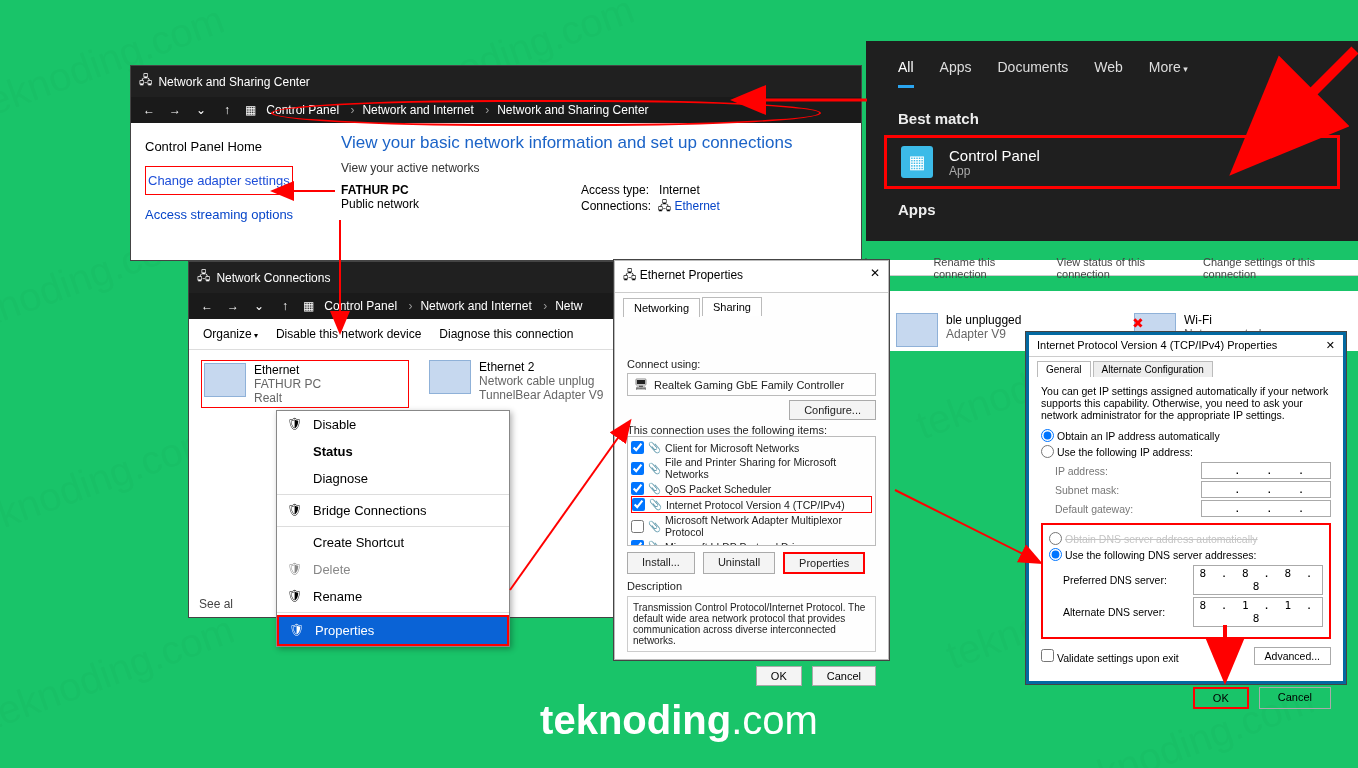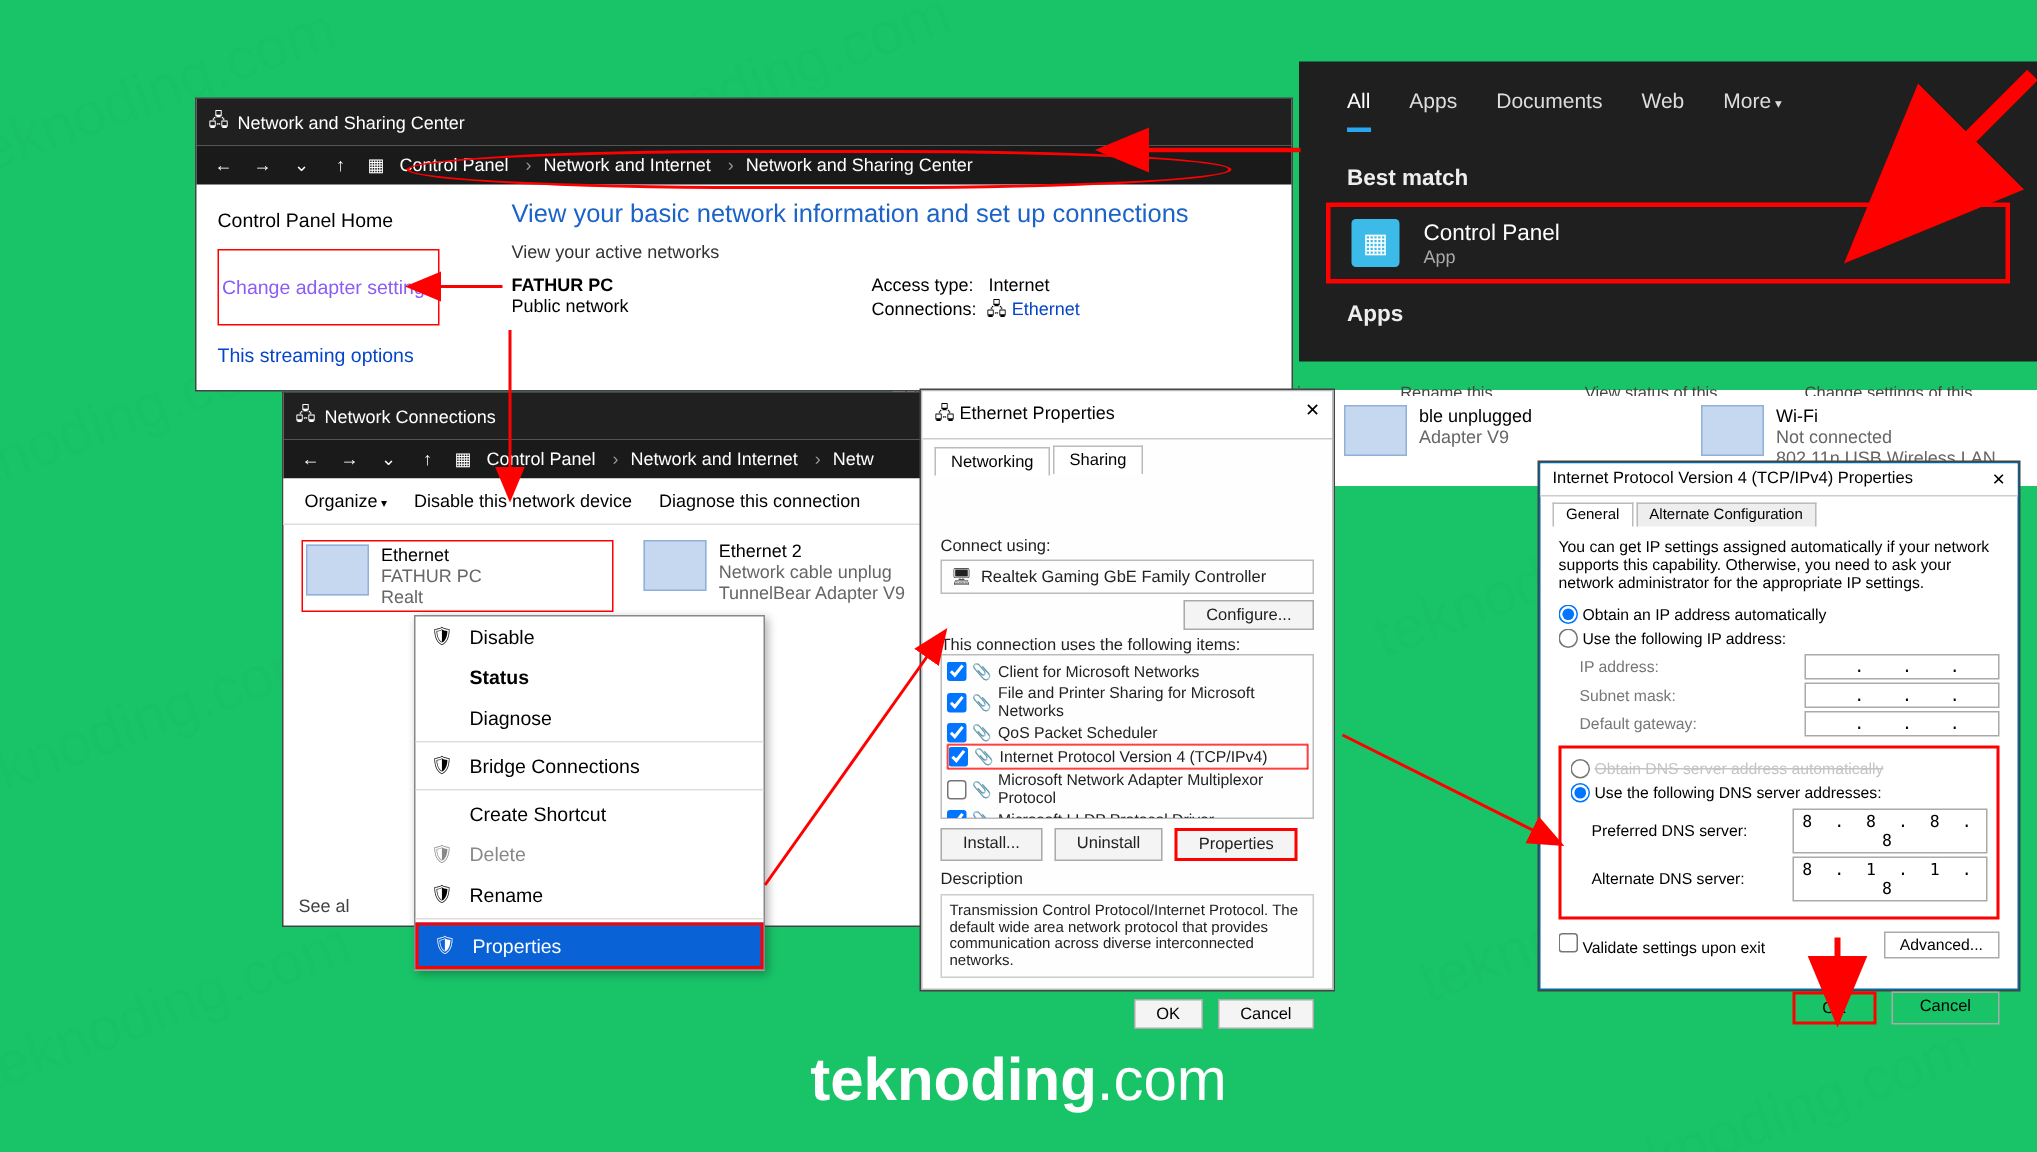--- a/index.html
+++ b/index.html
@@ -44,21 +44,21 @@
   .navbar .arrow{ width:16px; text-align:center; cursor:pointer;}
   .bc { display:flex; align-items:center; gap:8px;}
   .bc span::after{content:" \203A"; margin-left:8px; color:#999;}
   .bc span:last-child::after{content:"";}
 
   
   .nsc { top:66px; left:131px; width:730px; height:194px; }
   .nsc .body { display:flex; font-size:13px; height:151px;}
   .nsc .side { width:190px; padding:10px 14px; color:#0645c9;}
   .nsc .side div{margin:6px 0; cursor:pointer;}
-  .nsc .side .red{border:1px solid #f00; color:#8b5cf6; display:inline-block; padding:17px 2px;}
+  .nsc .side .red{border:1px solid #f00; color:#1d4ed8; display:inline-block; padding:6px 2px;}
   .nsc .main { flex:1; padding:10px 20px;}
   .nsc .h {color:#1b63c7; font-size:17px; margin-bottom:8px;}
   .nsc .sh{color:#333; margin:2px 0 8px; font-size:12px;}
   .nsc .row{display:flex; gap:40px; font-size:12px;}
   .nsc .col1 {min-width:200px;}
   .nsc .link{color:#0645c9;}
   .redOval{position:absolute; border:2px solid #f00; border-radius:50%/60%; pointer-events:none;}
 
   
   .ncw { top:262px; left:189px; width:460px; height:355px; z-index:9;}
@@ -75,42 +75,42 @@
   .ctx div.b::before{content:"🛡"; position:absolute; left:10px; font-size:12px;}
   .ctx .sep{height:1px; background:#ddd; padding:0; margin:2px 0;}
   .ctx .sel{background:#0a63d6; color:#fff; border:2px solid #f00;}
   .seeAlso{position:absolute; bottom:6px; left:10px; font-size:12px; color:#444;}
 
   
   .longbar { position:absolute; top:260px; left:595px; width:763px; height:16px; background:#fff; font-size:11px; color:#444; display:flex; align-items:center; padding:0 8px; gap:20px; z-index:7; border-bottom:1px solid #ccc;}
   .longbar .drop::after{content:" \25BE";}
 
   
-  .extraAdapters{position:absolute; top:264px; left:886px; width:472px; height:60px; background:#fff; font-size:11px; display:flex; gap:24px; padding:6px 10px; z-index:7;}
+  .extraAdapters{position:absolute; top:291px; left:886px; width:472px; height:60px; background:#fff; font-size:11px; display:flex; gap:24px; padding:22px 10px; z-index:7;}
 
   
   .ep { top:260px; left:614px; width:275px; height:400px; z-index:12; border:1px solid #bbb; background:#fefefe;}
   .ep .tb{background:#fff; color:#000; font-size:12px; padding:5px 8px; display:flex; justify-content:space-between; border-bottom:1px solid #ccc;}
   .ep .tabs{display:flex; gap:2px; padding:4px 8px 0;}
   .ep .tabs div{border:1px solid #bbb; border-bottom:none; padding:3px 10px; font-size:11px; background:#fff;}
   .ep .tabs .a{background:#fff; position:relative; top:1px;}
   .ep .sect{padding:8px 12px; font-size:11px; color:#222;margin-top:34px;}
   .ep .fld{border:1px solid #bbb; padding:4px 6px; margin:3px 0 8px; display:flex; align-items:center; gap:6px;}
   .ep .list{border:1px solid #bbb; height:110px; overflow:auto; padding:3px;}
   .ep .li{display:flex; align-items:center; gap:4px; font-size:10.5px; padding:1px 0;}
   .ep .li input{margin:0;}
   .ep .li.hl{border:1px solid #f00;}
   .ep .btns{display:flex; gap:8px; margin:6px 0;}
   .ep .btn{border:1px solid #aaa; padding:3px 14px; font-size:11px; background:#f4f4f4;}
   .ep .btn.hl{border:2px solid #f00;}
   .ep .desc{border:1px solid #ccc; padding:5px; font-size:10px; margin-top:4px;}
   .ep .foot{display:flex; gap:10px; justify-content:flex-end; padding:6px 12px;}
 
   
-  .ip { top:308px; left:1026px; width:320px; height:352px; z-index:13; background:#fff; border:1px solid #0369a1;}
+  .ip { top:332px; left:1026px; width:320px; height:352px; z-index:13; background:#fff; border:3px solid #0369a1;}
   .ip .tb{background:#fff; font-size:11px; padding:4px 8px; display:flex; justify-content:space-between; border-bottom:1px solid #ccc;}
   .ip .tabs{display:flex; gap:2px; padding:4px 8px 0;}
   .ip .tabs div{border:1px solid #bbb; border-bottom:none; padding:2px 8px; font-size:10px; background:#eee;}
   .ip .tabs .a{background:#fff;}
   .ip .body{padding:8px 12px; font-size:10.5px;}
   .ip .note{margin-bottom:8px;}
   .ip .radio{display:flex; align-items:center; gap:3px; margin:3px 0;}
   .ip .fgrid{margin:4px 0 6px 14px;}
   .ip .frow{display:flex; align-items:center; justify-content:space-between; margin:2px 0;}
   .ip .frow label{color:#777;}
@@ -176,21 +176,21 @@
     <div class="bc">
       <span>Control Panel</span>
       <span>Network and Internet</span>
       <span>Network and Sharing Center</span>
     </div>
   </div>
   <div class="body">
     <div class="side">
       <div style="color:#000">Control Panel Home</div>
       <div class="red">Change adapter settings</div>
-      <div>This streaming options</div>
+      <div>Access streaming options</div>
     </div>
     <div class="main">
       <div class="h">View your basic network information and set up connections</div>
       <div class="sh">View your active networks</div>
       <div class="row">
         <div class="col1">
           <b>FATHUR PC</b><br>
           <span>Public network</span>
         </div>
         <div>

